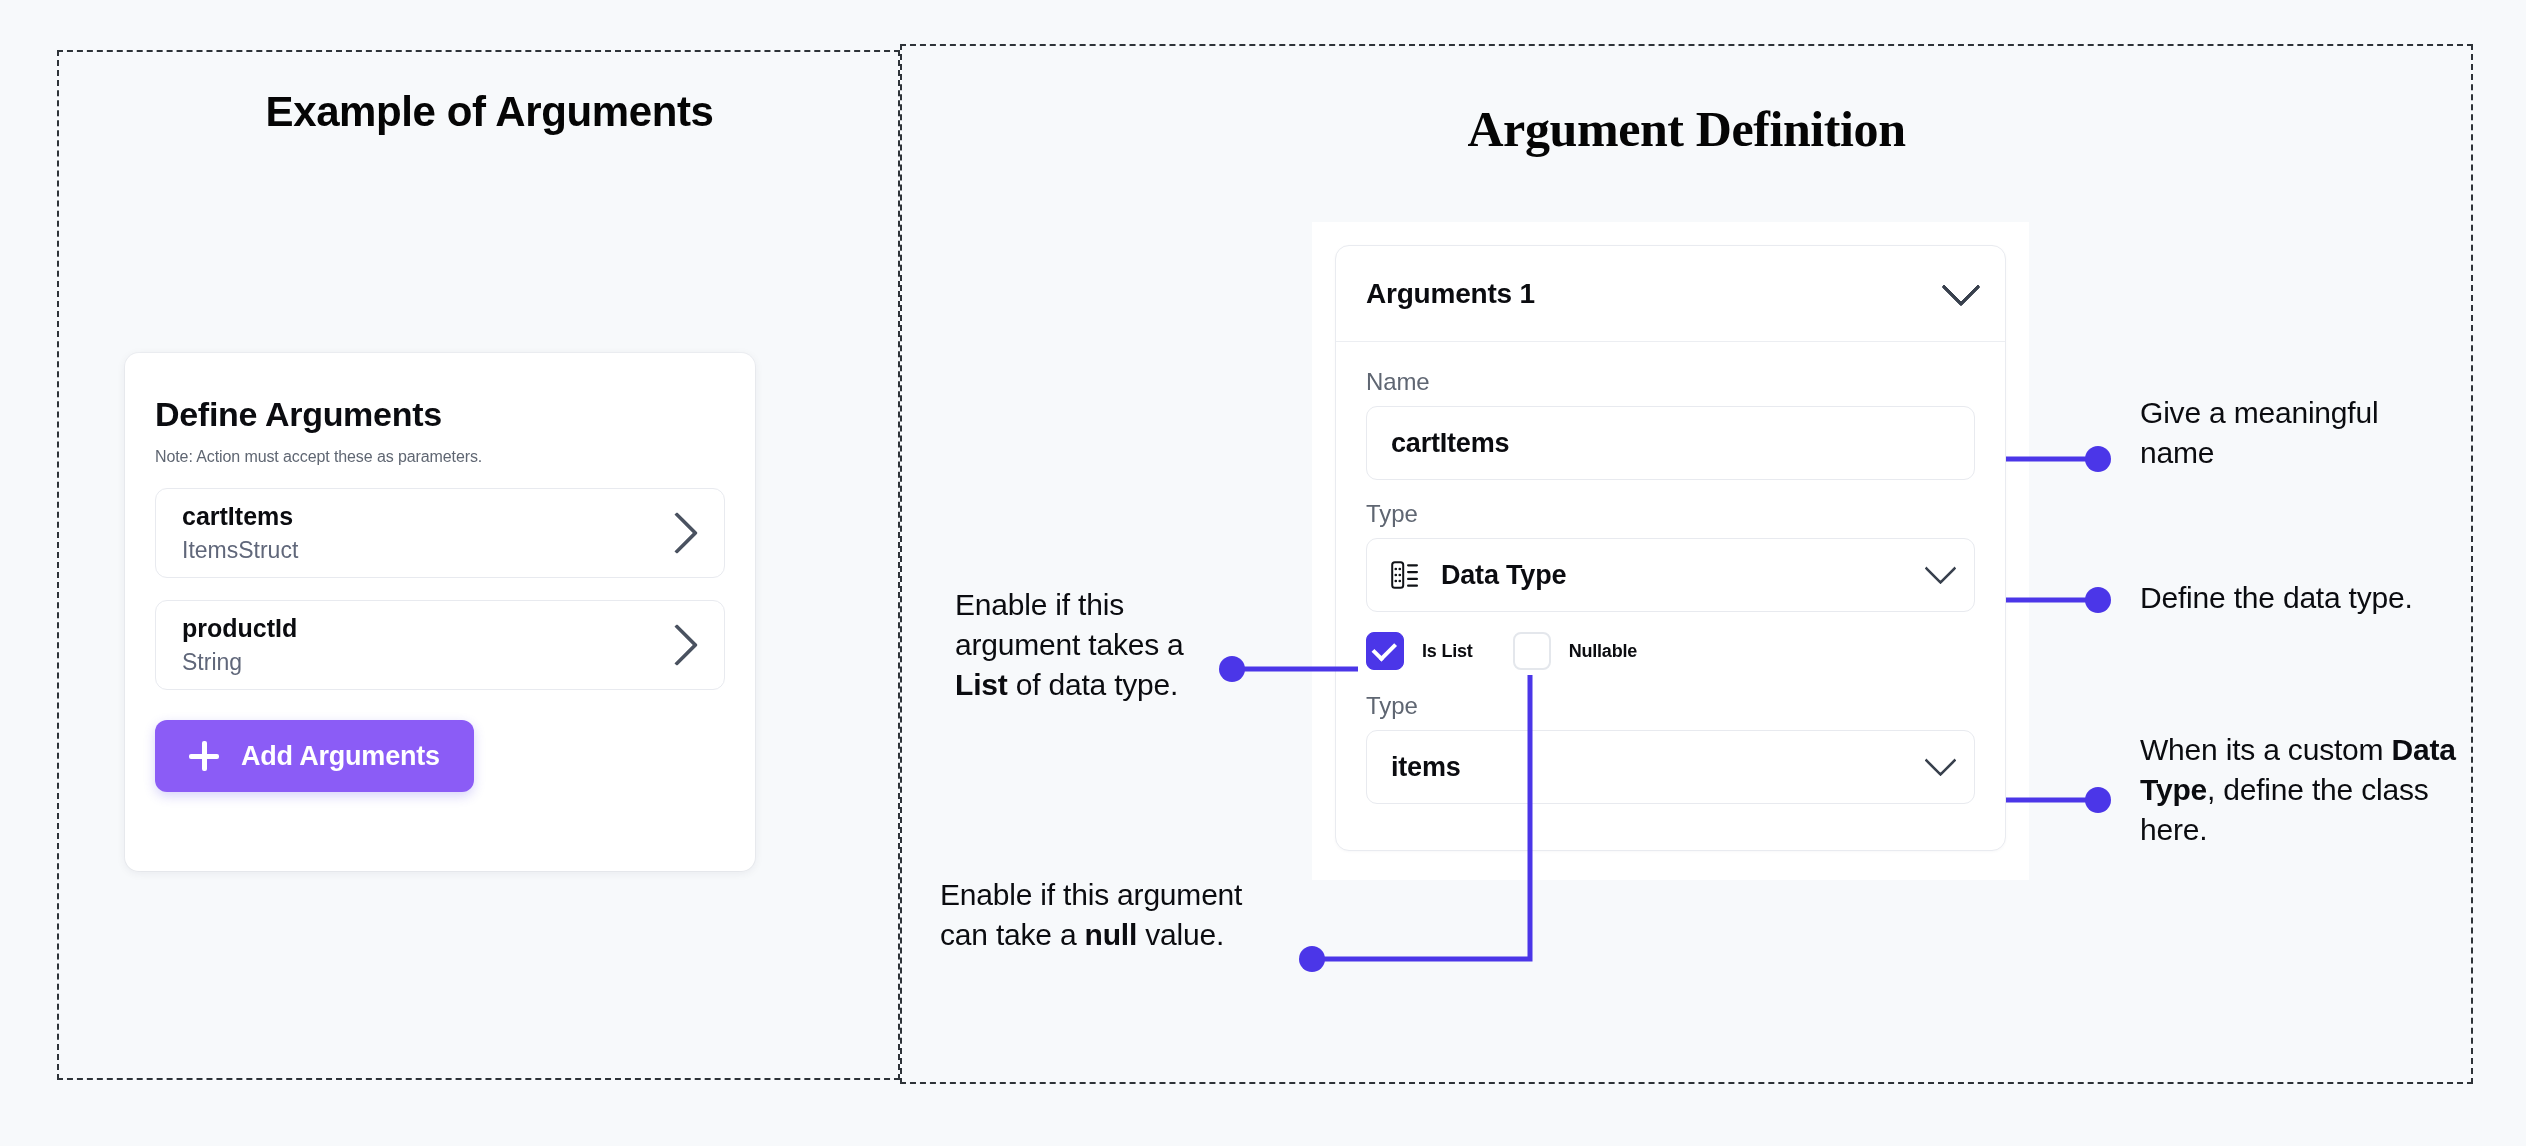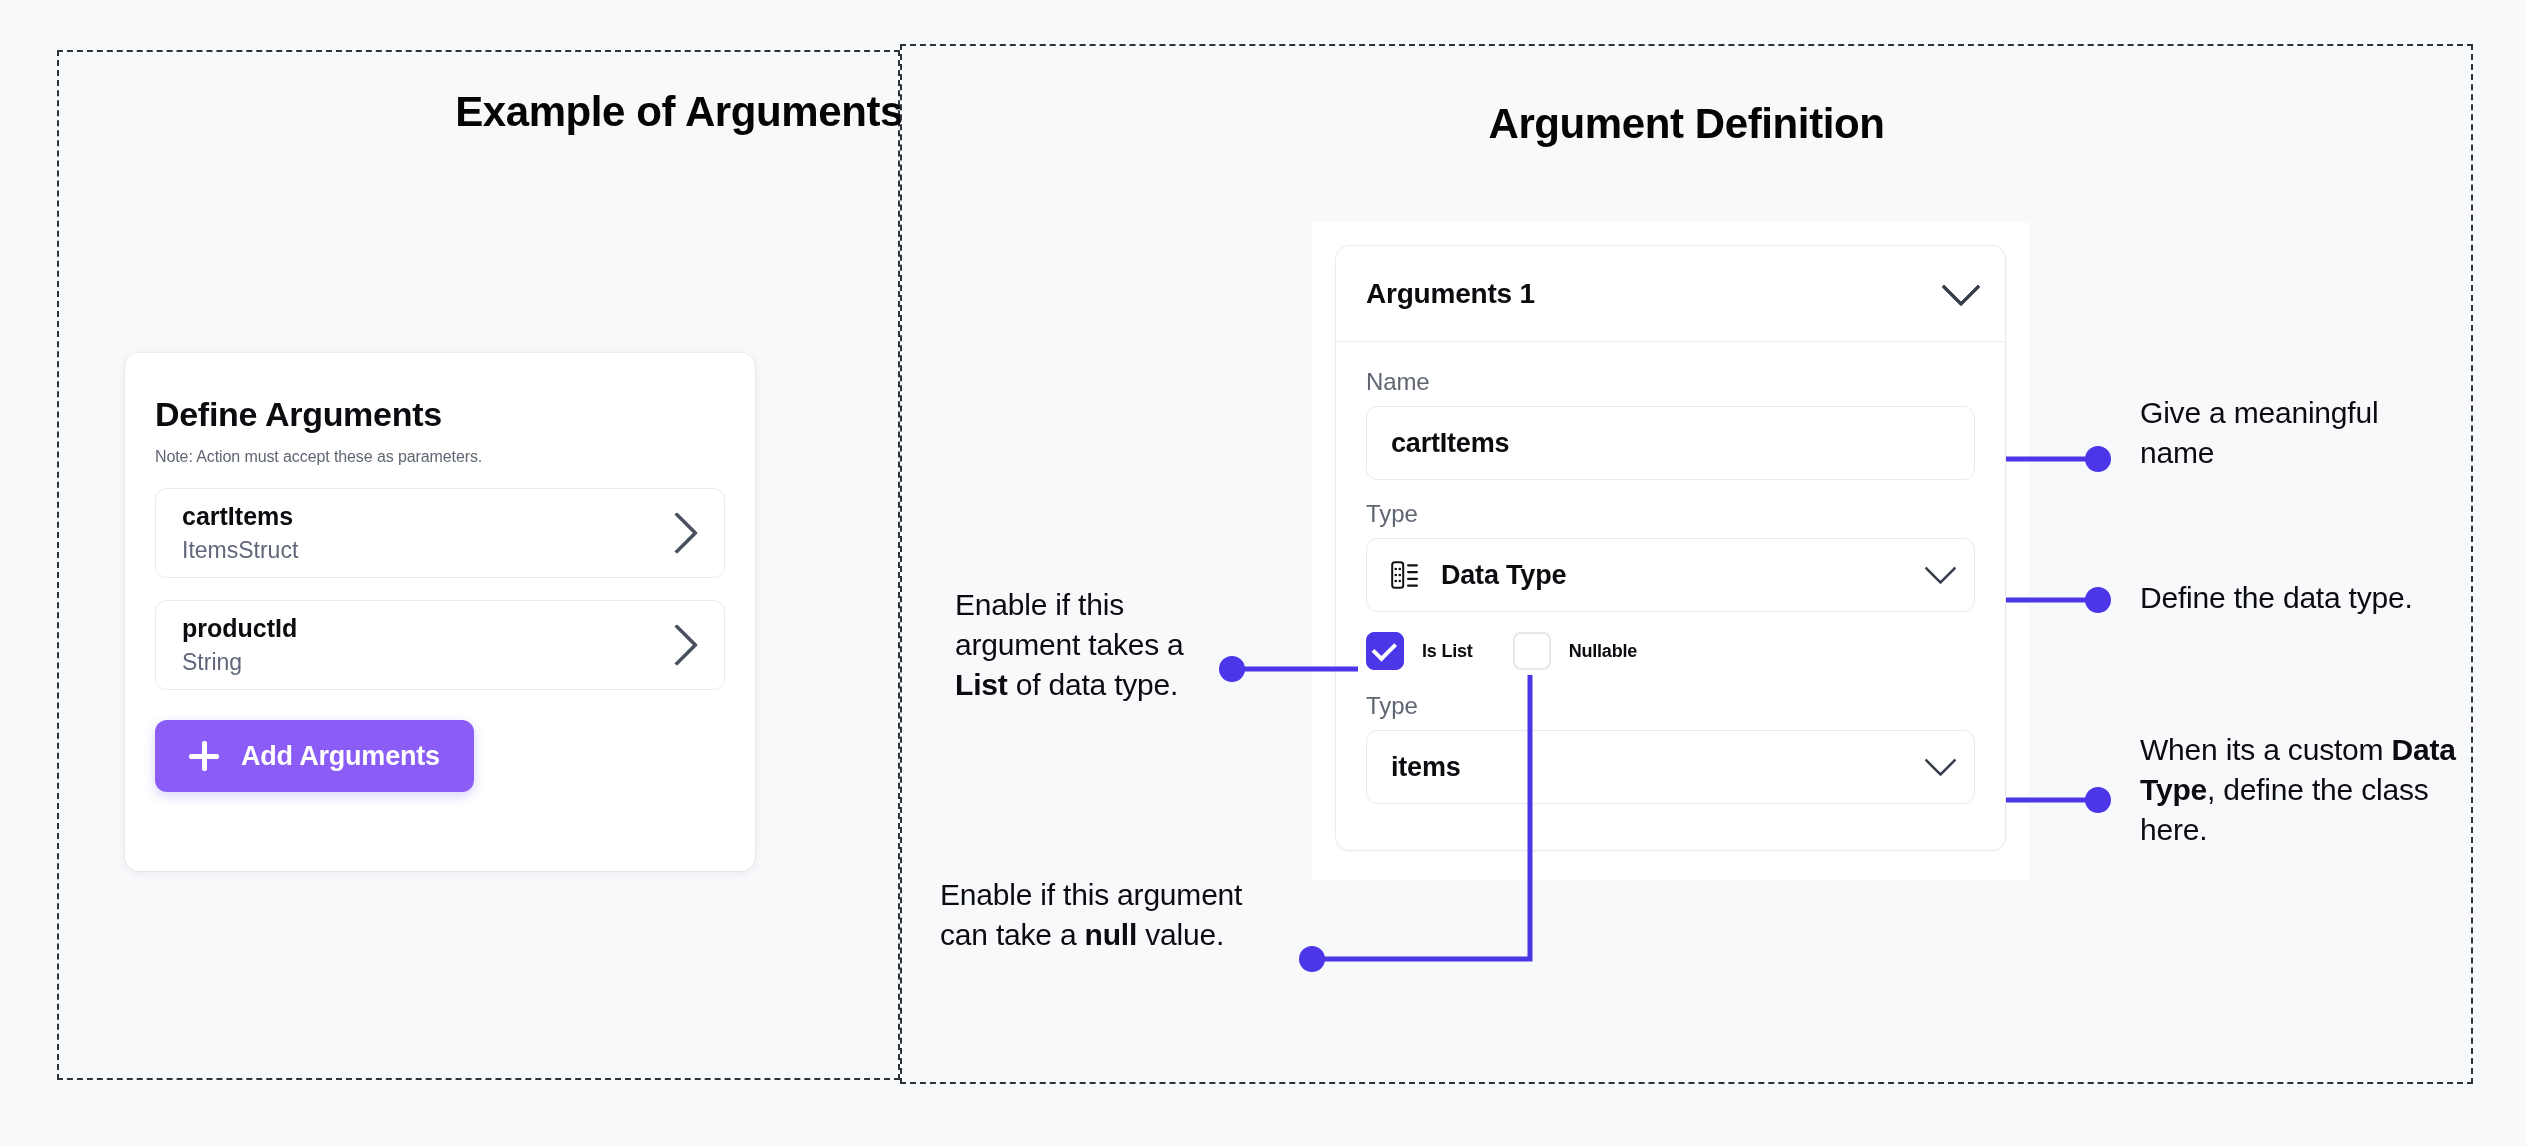--- a/index.html
+++ b/index.html
@@ -28,21 +28,21 @@
 
   .panel-title {
     position: absolute;
     width: 100%;
     text-align: center;
     font-weight: bold;
     color: #050505;
     letter-spacing: -0.4px;
   }
   #title-left  { top: 88px;  font-size: 42px; }
-  #title-right { top: 100px; font-size: 42px; }
+  #title-right { top: 100px; font-size: 50px; font-family: Liberation Serif, serif; }
 
   
   #define-card {
     position: absolute;
     left: 125px;
     top: 353px;
     width: 630px;
     height: 518px;
     background: #ffffff;
     border-radius: 14px;
@@ -246,21 +246,21 @@
     position: absolute;
     left: 0; top: 0;
     width: 2526px; height: 1146px;
     pointer-events: none;
   }
 </style>
 </head>
 <body>
 
 <div class="panel" id="panel-left"></div>
-<div class="panel-title" id="title-left" style="left:60px;width:843px;text-align:right;">Example of Arguments</div>
+<div class="panel-title" id="title-left" style="left:68px;width:843px;">Example of Arguments</div>
 
 <div id="define-card">
   <h2>Define Arguments</h2>
   <p id="define-note">Note: Action must accept these as parameters.</p>
 
   <div class="arg-row">
     <div class="texts">
       <span class="arg-name">cartItems</span>
       <span class="arg-type">ItemsStruct</span>
     </div>

